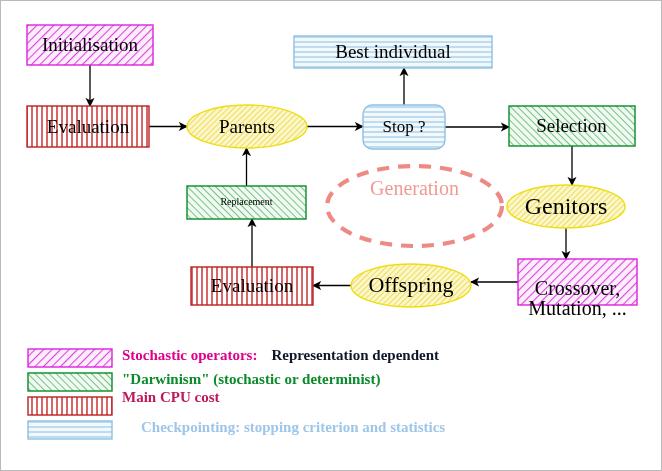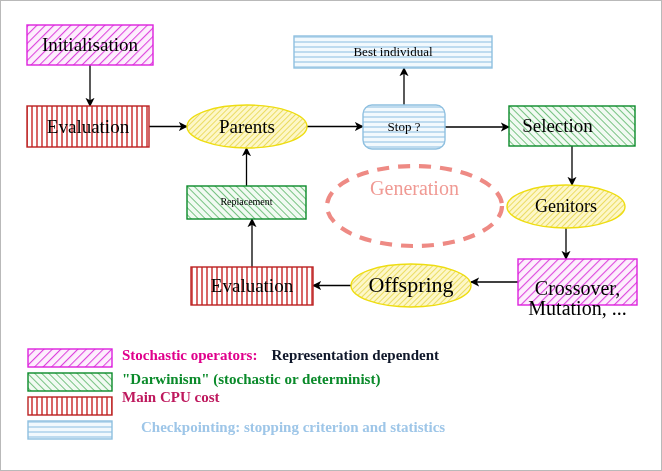--- a/index.html
+++ b/index.html
@@ -79,30 +79,30 @@
   <div id="labels-layer">
       <div class="node-label" style="left: 26px; top: 24px; width: 126px; height: 40px; font-size: 19px;">
         <span style="white-space: pre-line;">Initialisation</span>
       </div>
       <div class="node-label" style="left: 26px; top: 105px; width: 122px; height: 41px; font-size: 19px;">
         <span style="white-space: pre-line;">Evaluation</span>
       </div>
       <div class="node-label" style="left: 186px; top: 104px; width: 120px; height: 43px; font-size: 19px;">
         <span style="white-space: pre-line;">Parents</span>
       </div>
-      <div class="node-label" style="left: 293px; top: 35px; width: 198px; height: 32px; font-size: 13px;">
+      <div class="node-label" style="left: 293px; top: 35px; width: 198px; height: 32px; font-size: 19px;">
         <span style="white-space: pre-line;">Best individual</span>
       </div>
-      <div class="node-label" style="left: 362px; top: 104px; width: 82px; height: 44px; font-size: 13px;">
+      <div class="node-label" style="left: 362px; top: 104px; width: 82px; height: 44px; font-size: 17px;">
         <span style="white-space: pre-line;">Stop ?</span>
       </div>
-      <div class="node-label" style="left: 485px; top: 105px; width: 143px; height: 40px; font-size: 19px;">
+      <div class="node-label" style="left: 499px; top: 105px; width: 143px; height: 40px; font-size: 19px;">
         <span style="white-space: pre-line;">Selection</span>
       </div>
-      <div class="node-label" style="left: 506px; top: 184px; width: 118px; height: 43px; font-size: 18px;">
+      <div class="node-label" style="left: 506px; top: 184px; width: 118px; height: 43px; font-size: 24px;">
         <span style="white-space: pre-line;">Genitors</span>
       </div>
       <div class="node-label" style="left: 517px; top: 274px; width: 119px; height: 46px; font-size: 20px;">
         <span style="white-space: pre-line;">Crossover,
 Mutation, ...</span>
       </div>
       <div class="node-label" style="left: 350px; top: 263px; width: 120px; height: 43px; font-size: 22px;">
         <span style="white-space: pre-line;">Offspring</span>
       </div>
       <div class="node-label" style="left: 190px; top: 266px; width: 122px; height: 38px; font-size: 19px;">

